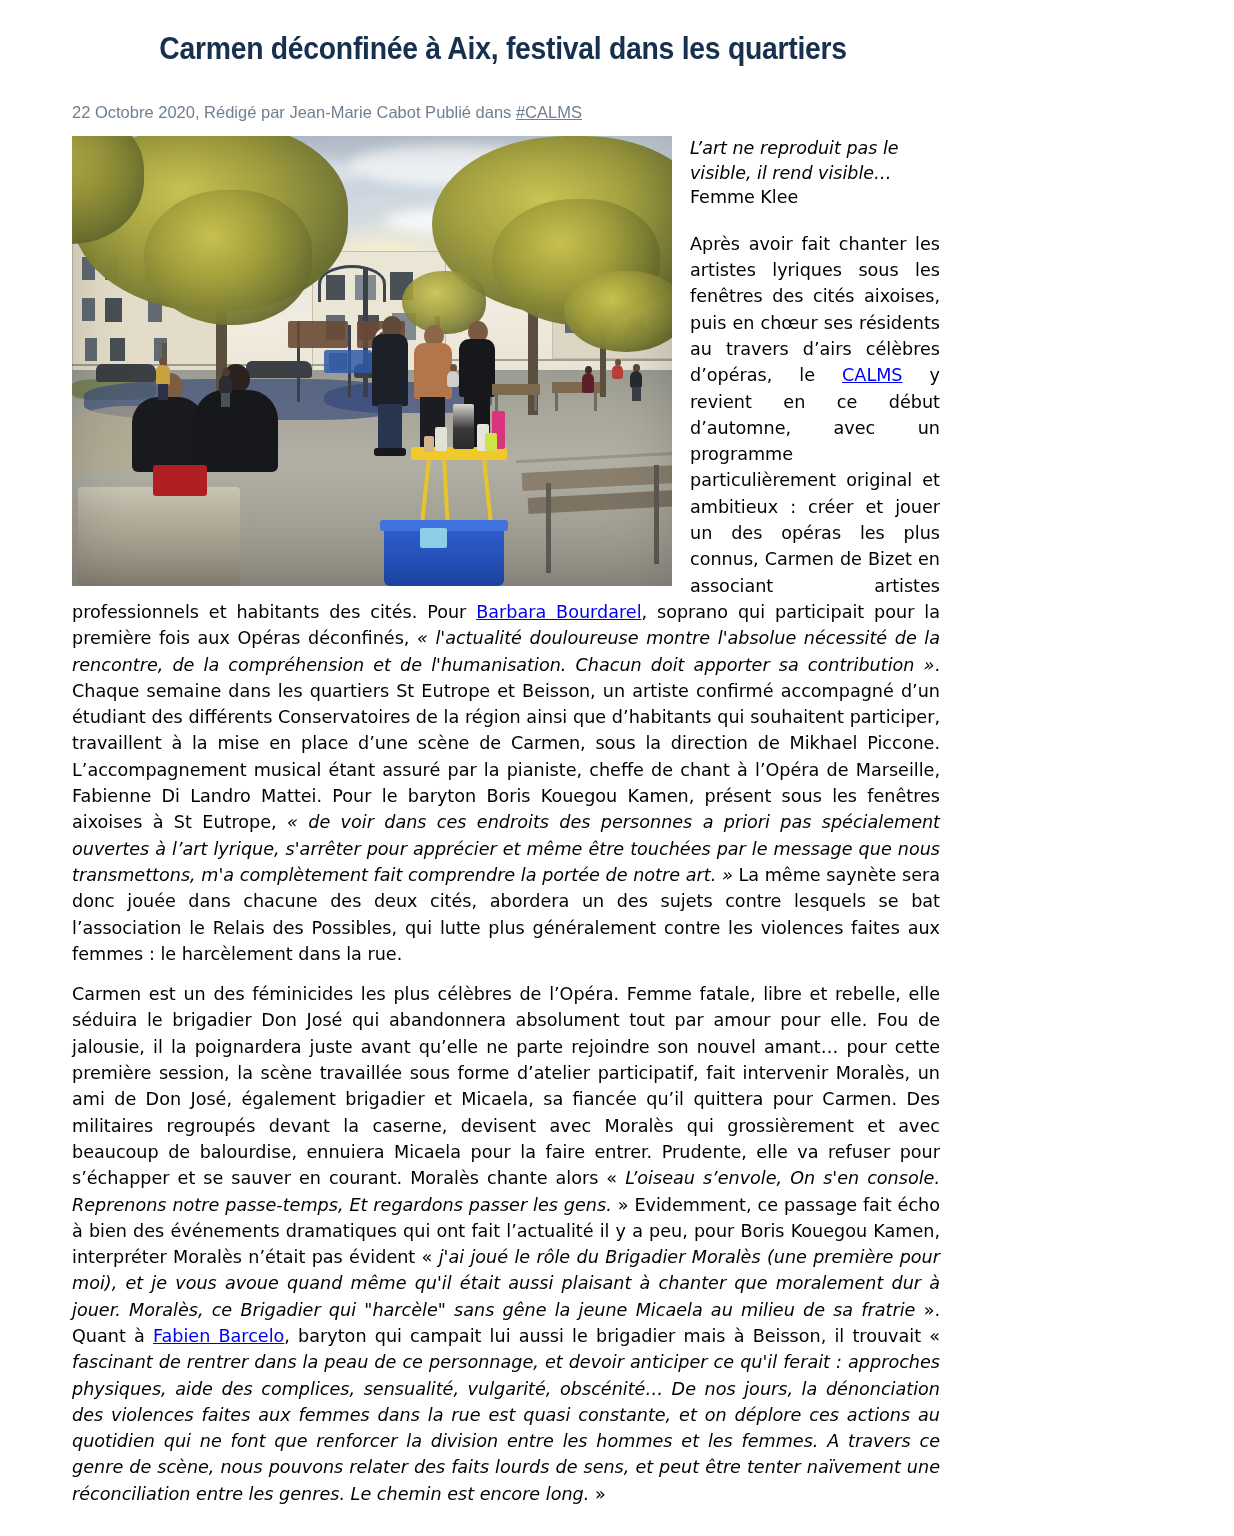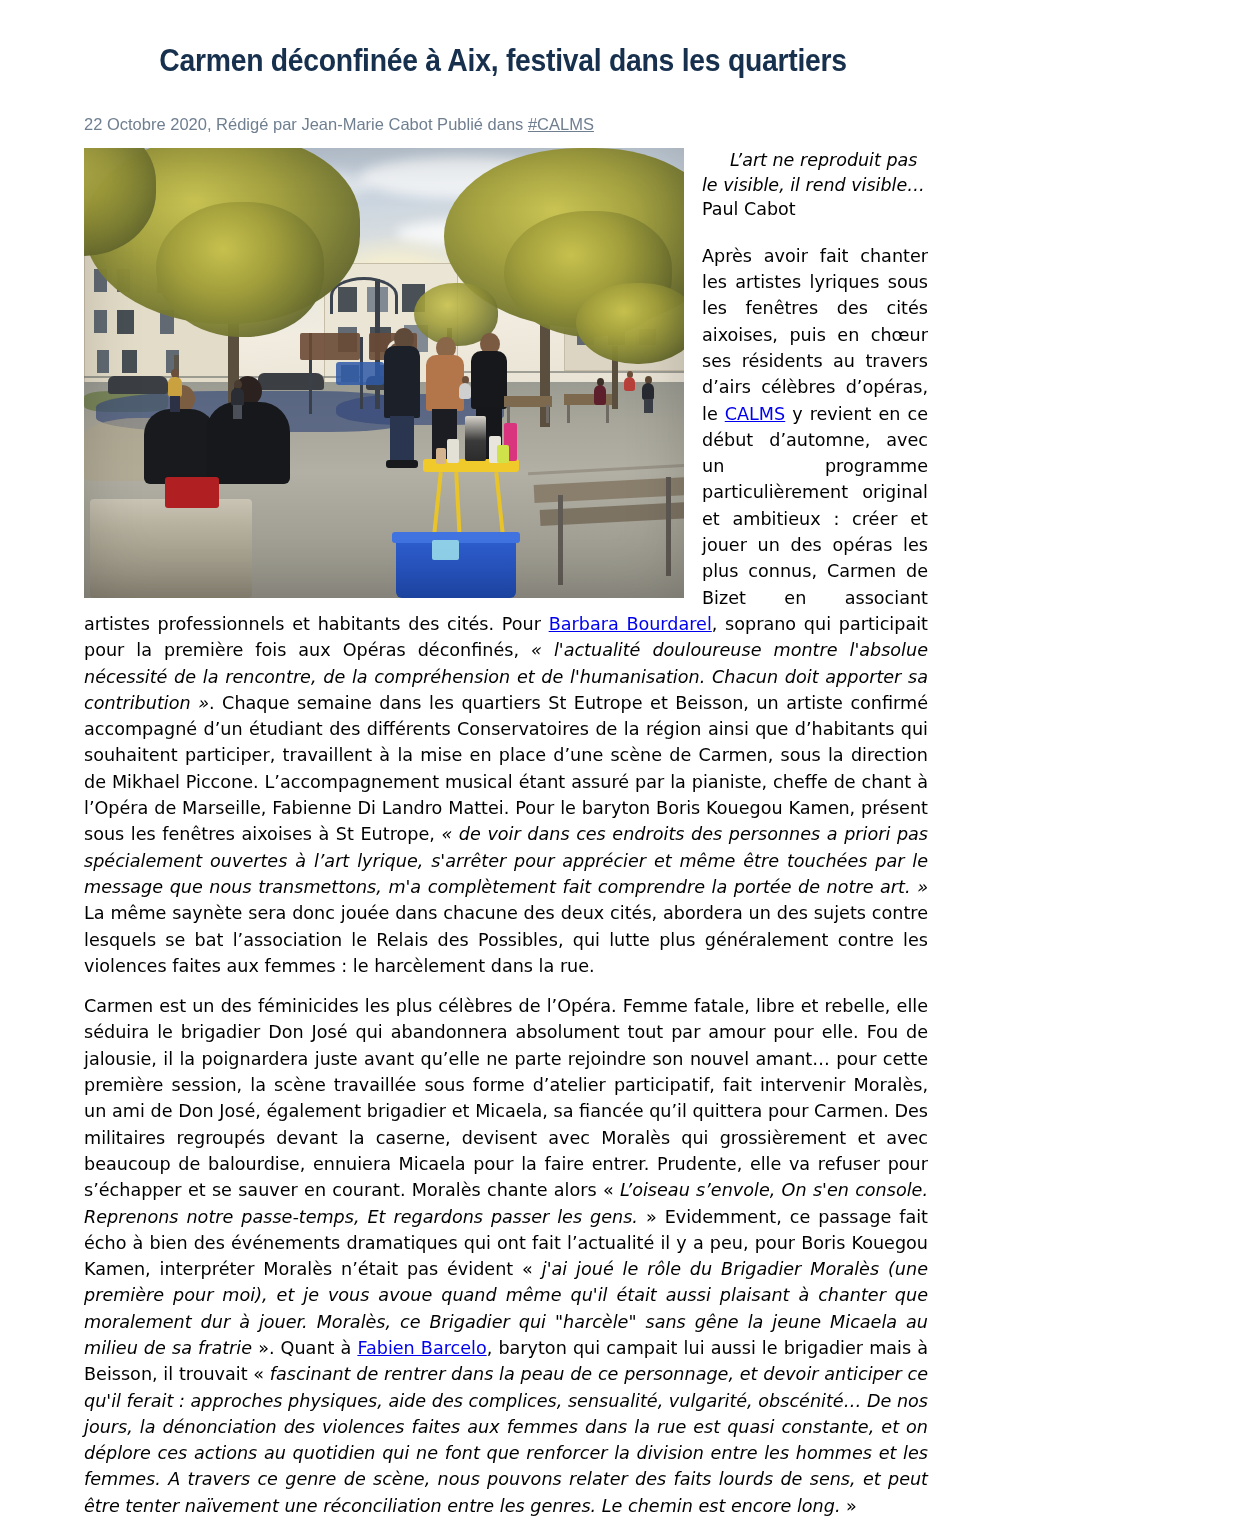--- a/index.html
+++ b/index.html
@@ -12,21 +12,21 @@
     height: 1536px;
     font-family: "DejaVu Sans", sans-serif;
     color: #000000;
     overflow: hidden;
   }
   .page {
     position: relative;
     width: 1006px;
     height: 1536px;
     box-sizing: border-box;
-    padding: 12px;
+    padding: 0;
   }
 
   
   .title {
     text-align: center;
     color: #16304d;
     font-family: "Liberation Sans", sans-serif;
     font-weight: bold;
     font-size: 30.5px;
     letter-spacing: -0.3px;
@@ -173,21 +173,21 @@
     pointer-events:none;
   }
 
   
   .epigraph {
     font-family: "DejaVu Sans", sans-serif;
     font-size: 17.5px;
     line-height: 1.38;
     margin: 0 0 14px 0;
   }
-  .epigraph .q { font-style: italic; margin-left: 28px; }
+  .epigraph .q { font-style: italic; }
   .epigraph .author { font-style: normal; }
 
   p.body-text {
     font-family: "DejaVu Sans", sans-serif;
     font-size: 17.6px;
     line-height: 1.495;
     text-align: justify;
     text-justify: inter-word;
     margin: 0 0 14px 0;
     hyphens: none;
@@ -379,21 +379,21 @@
       <div class="ph-person" style="left:90%;top:49.5%;">
         <div class="ph-head" style="left:3px;top:0;width:6px;height:7px;background:#6b4f3a;"></div>
         <div class="ph-body" style="left:0;top:6px;width:11px;height:14px;background:#b8403a;"></div>
       </div>
 
       <div class="ph-vignette"></div>
     </figure>
 
     <p class="epigraph">
       <span class="q">L’art ne reproduit pas le visible, il rend visible…</span><br>
-      <span class="author">Paul Cabot</span>
+      <span class="author">Femme Klee</span>
     </p>
 
     <p class="body-text flow-col"><span>Après avoir fait chanter les artistes lyriques sous les fenêtres des cités aixoises, puis en chœur ses résidents au travers d’airs célèbres d’opéras, le </span><a class="lnk" href="#">CALMS</a><span> y revient en ce début d’automne, avec un programme particulièrement original et ambitieux : créer et jouer un des opéras les plus connus, Carmen de Bizet en associant artistes professionnels et habitants des cités. Pour </span><a class="lnk" href="#">Barbara Bourdarel</a><span>, soprano qui participait pour la première fois aux Opéras déconfinés, </span><em>« l'actualité douloureuse montre l'absolue nécessité de la rencontre, de la compréhension et de l'humanisation. Chacun doit apporter sa contribution »</em><span>. Chaque semaine dans les quartiers St Eutrope et Beisson, un artiste confirmé accompagné d’un étudiant des différents Conservatoires de la région ainsi que d’habitants qui souhaitent participer, travaillent à la mise en place d’une scène de Carmen, sous la direction de Mikhael Piccone. L’accompagnement musical étant assuré par la pianiste, cheffe de chant à l’Opéra de Marseille, Fabienne Di Landro Mattei. Pour le baryton Boris Kouegou Kamen, présent sous les fenêtres aixoises à St Eutrope, </span><em>« de voir dans ces endroits des personnes a priori pas spécialement ouvertes à l’art lyrique, s'arrêter pour apprécier et même être touchées par le message que nous transmettons, m'a complètement fait comprendre la portée de notre art. »</em><span> La même saynète sera donc jouée dans chacune des deux cités, abordera un des sujets contre lesquels se bat l’association le Relais des Possibles, qui lutte plus généralement contre les violences faites aux femmes : le harcèlement dans la rue.</span></p>
 
     <p class="body-text after-photo"><span>Carmen est un des féminicides les plus célèbres de l’Opéra. Femme fatale, libre et rebelle, elle séduira le brigadier Don José qui abandonnera absolument tout par amour pour elle. Fou de jalousie, il la poignardera juste avant qu’elle ne parte rejoindre son nouvel amant… pour cette première session, la scène travaillée sous forme d’atelier participatif, fait intervenir Moralès, un ami de Don José, également brigadier et Micaela, sa fiancée qu’il quittera pour Carmen. Des militaires regroupés devant la caserne, devisent avec Moralès qui grossièrement et avec beaucoup de balourdise, ennuiera Micaela pour la faire entrer. Prudente, elle va refuser pour s’échapper et se sauver en courant. Moralès chante alors « </span><em>L’oiseau s’envole, On s'en console. Reprenons notre passe-temps, Et regardons passer les gens.</em><span> » Evidemment, ce passage fait écho à bien des événements dramatiques qui ont fait l’actualité il y a peu, pour Boris Kouegou Kamen, interpréter Moralès n’était pas évident « </span><em>j'ai joué le rôle du Brigadier Moralès (une première pour moi), et je vous avoue quand même qu'il était aussi plaisant à chanter que moralement dur à jouer. Moralès, ce Brigadier qui "harcèle" sans gêne la jeune Micaela au milieu de sa fratrie</em><span> ». Quant à </span><a class="lnk" href="#">Fabien Barcelo</a><span>, baryton qui campait lui aussi le brigadier mais à Beisson, il trouvait « </span><em>fascinant de rentrer dans la peau de ce personnage, et devoir anticiper ce qu'il ferait : approches physiques, aide des complices, sensualité, vulgarité, obscénité… De nos jours, la dénonciation des violences faites aux femmes dans la rue est quasi constante, et on déplore ces actions au quotidien qui ne font que renforcer la division entre les hommes et les femmes. A travers ce genre de scène, nous pouvons relater des faits lourds de sens, et peut être tenter naïvement une réconciliation entre les genres. Le chemin est encore long.</em><span> »</span></p>
 
   </div>
 </div>
 
 </body></html>

